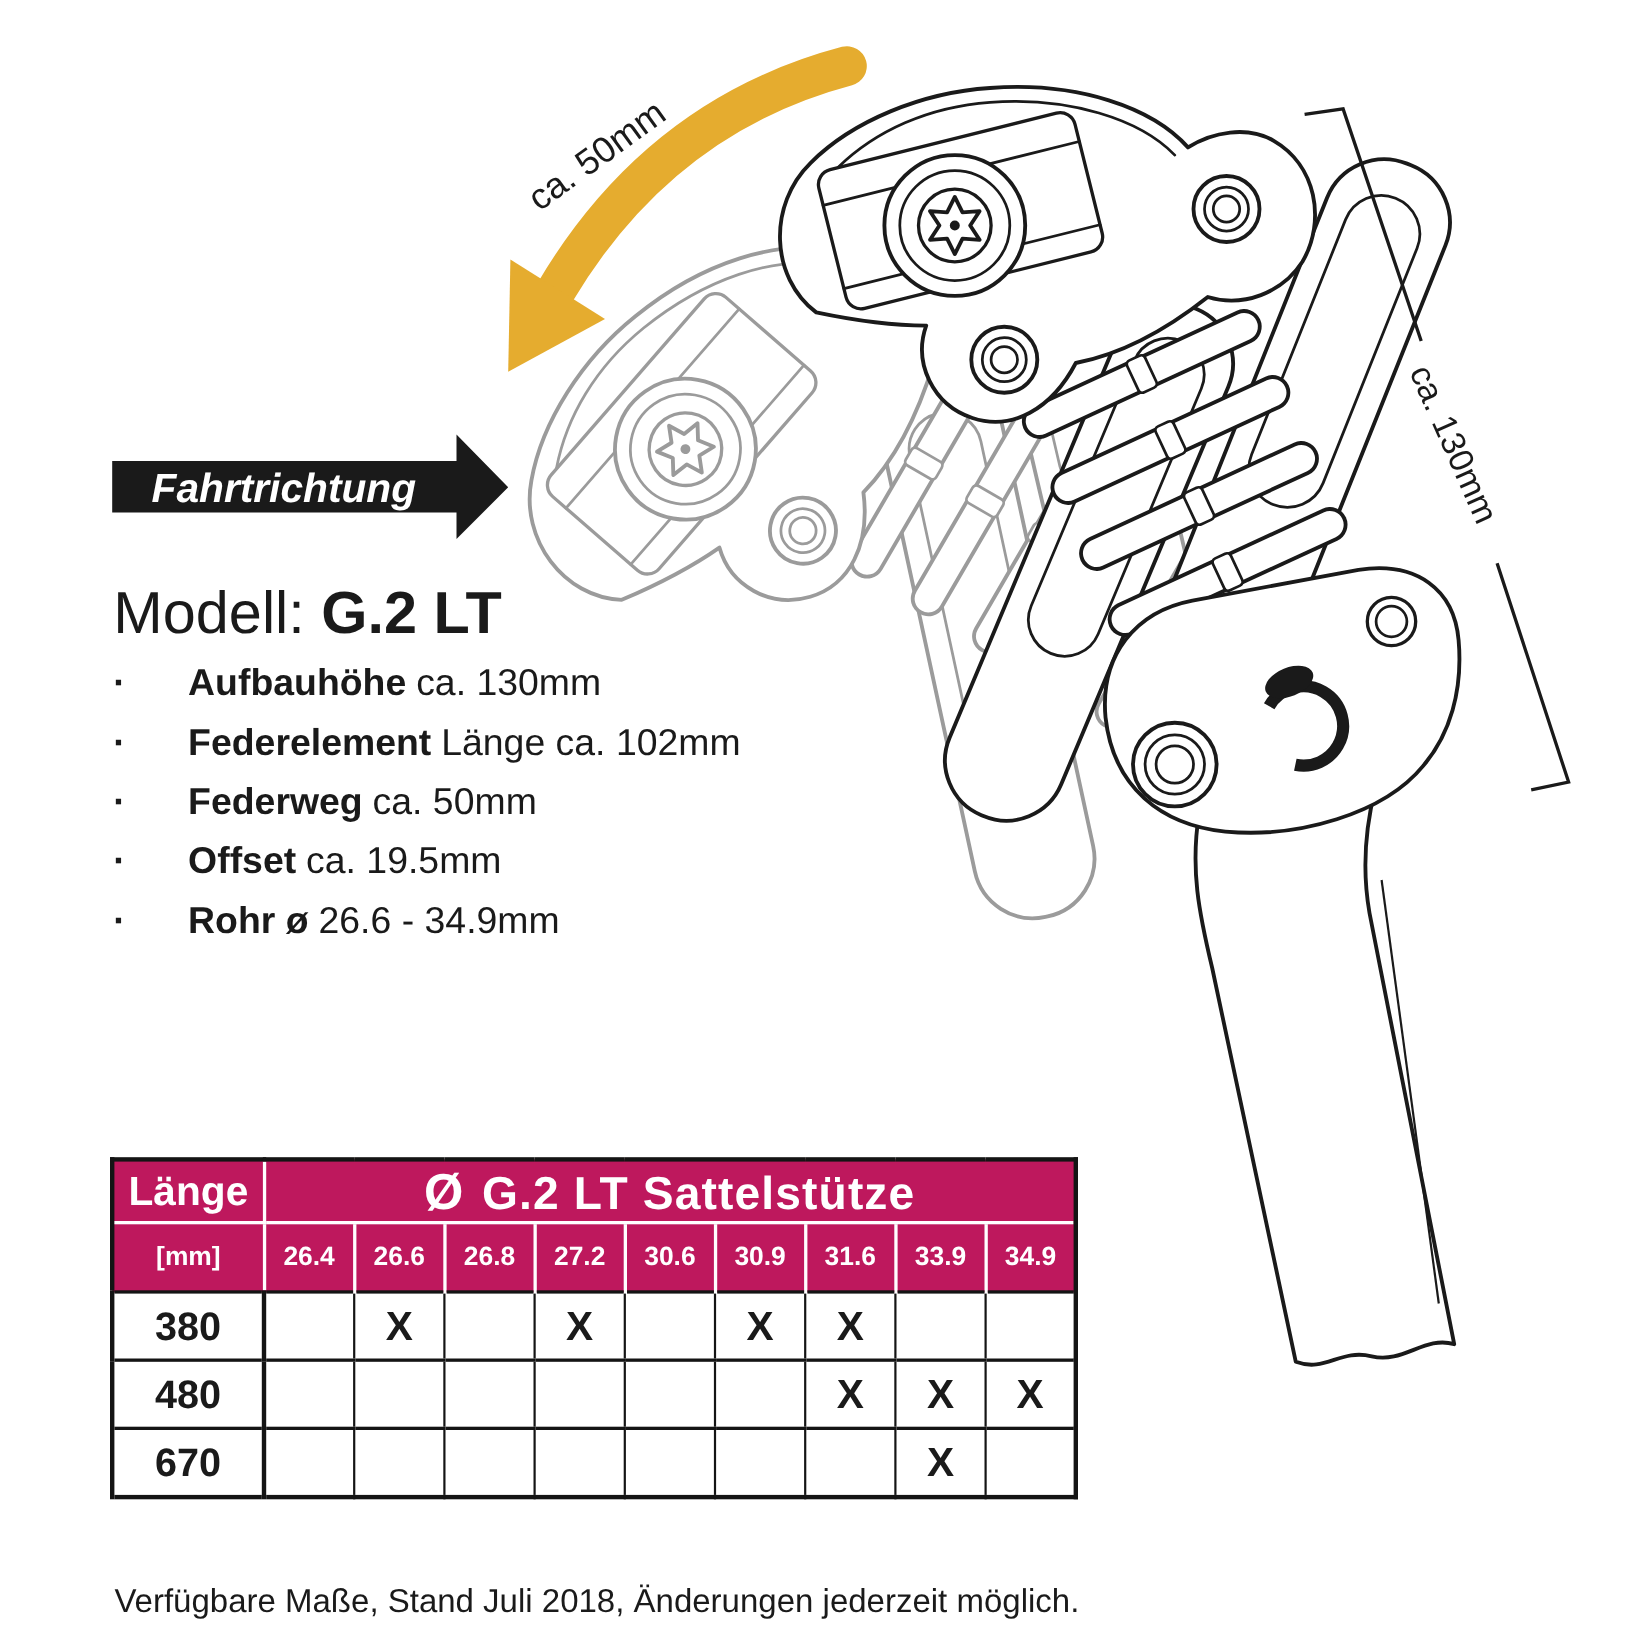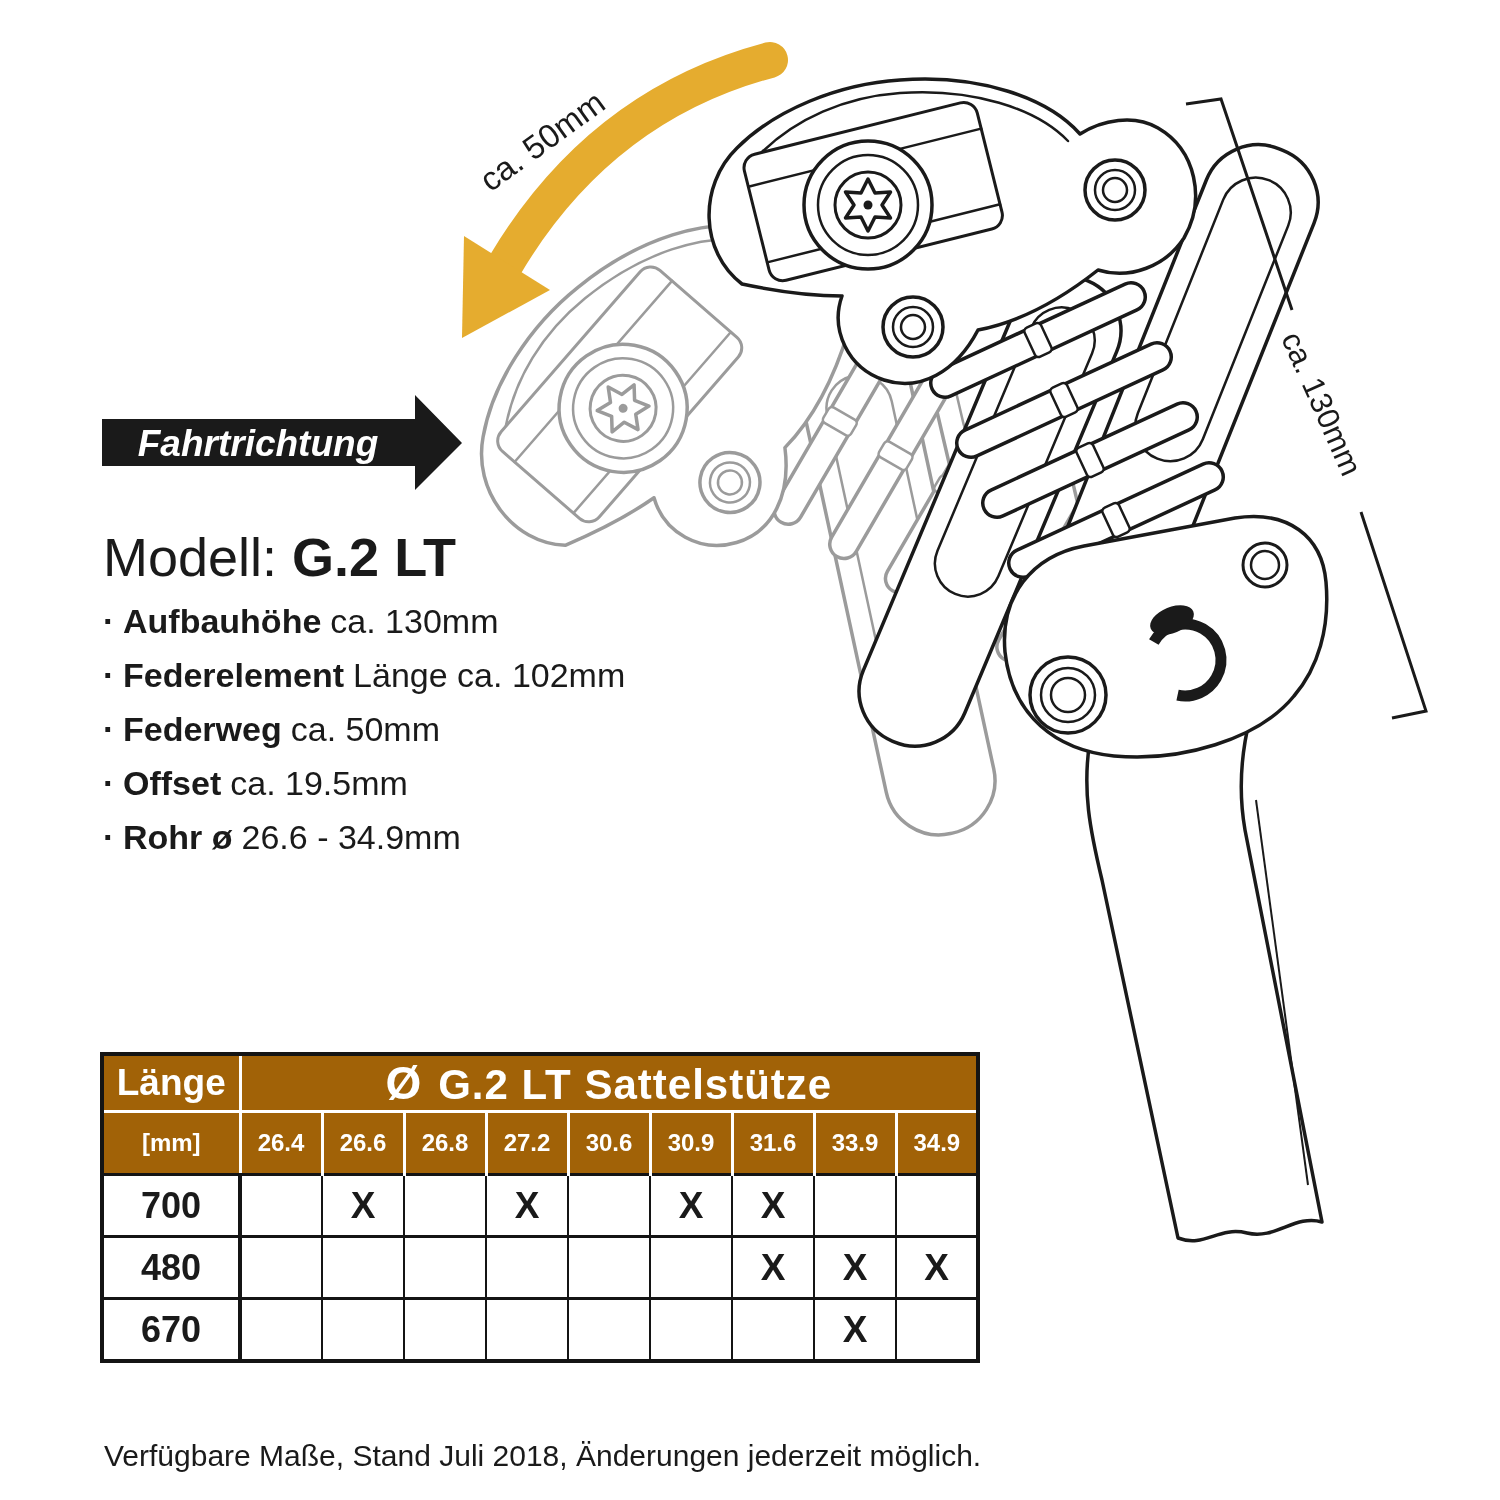--- a/index.html
+++ b/index.html
@@ -16,29 +16,29 @@
   .banner-text { font-size:37px; font-weight:bold; font-style:italic; fill:#ffffff; }
 
   
   .heading { position:absolute; left:103px; top:528px; font-size:54px; line-height:1.1; white-space:nowrap; }
   .heading .model-name { font-weight:bold; }
 
   
   .specs { position:absolute; left:103px; top:594px; list-style:none; margin:0; padding:0; }
   .specs li { height:54px; line-height:54px; font-size:34px; white-space:nowrap; }
   .specs .dot { display:inline-block; width:20px; font-weight:bold; }
-  .specs .lbl { font-weight:bold; }
+  .specs .lbl { font-weight:bold;margin-left:48px; }
   .specs .val { margin-left:9px; }
 
   
   .table-wrap { position:absolute; left:100px; top:1052px; }
   table.size { border-collapse:collapse; table-layout:fixed; width:876px; border:4px solid #141414; }
   table.size col.c0 { width:138px; }
   table.size col.cd { width:82px; }
-  table.size th { background:#a16207; color:#ffffff; font-weight:bold; padding:0; }
+  table.size th { background:#be185d; color:#ffffff; font-weight:bold; padding:0; }
   tr.hr1 th { height:47px; border-bottom:3px solid #ffffff; }
   tr.hr1 th.corner { font-size:37px; border-right:3px solid #ffffff; }
   tr.hr2 th { height:60px; font-size:24px; border-right:3px solid #ffffff; }
   tr.hr2 th:last-child { border-right:none; }
   th.spanhead { font-size:42px; letter-spacing:1px; }
   th.spanhead .dia-sym { font-size:46px; margin-right:16px; }
   table.size td { height:57px; border:2px solid #141414; border-top-width:3px;
                   text-align:center; vertical-align:middle; font-size:36px; font-weight:bold; }
   table.size td.len { border-right:4px solid #141414; border-left:4px solid #141414; }
   table.size td.mark { font-size:37px; }
@@ -233,21 +233,21 @@
           <th>27.2</th>
           <th>30.6</th>
           <th>30.9</th>
           <th>31.6</th>
           <th>33.9</th>
           <th>34.9</th>
         </tr>
       </thead>
       <tbody>
         <tr>
-          <td class="len">700</td>
+          <td class="len">380</td>
           <td class="mark"></td>
           <td class="mark">X</td>
           <td class="mark"></td>
           <td class="mark">X</td>
           <td class="mark"></td>
           <td class="mark">X</td>
           <td class="mark">X</td>
           <td class="mark"></td>
           <td class="mark"></td>
         </tr>

